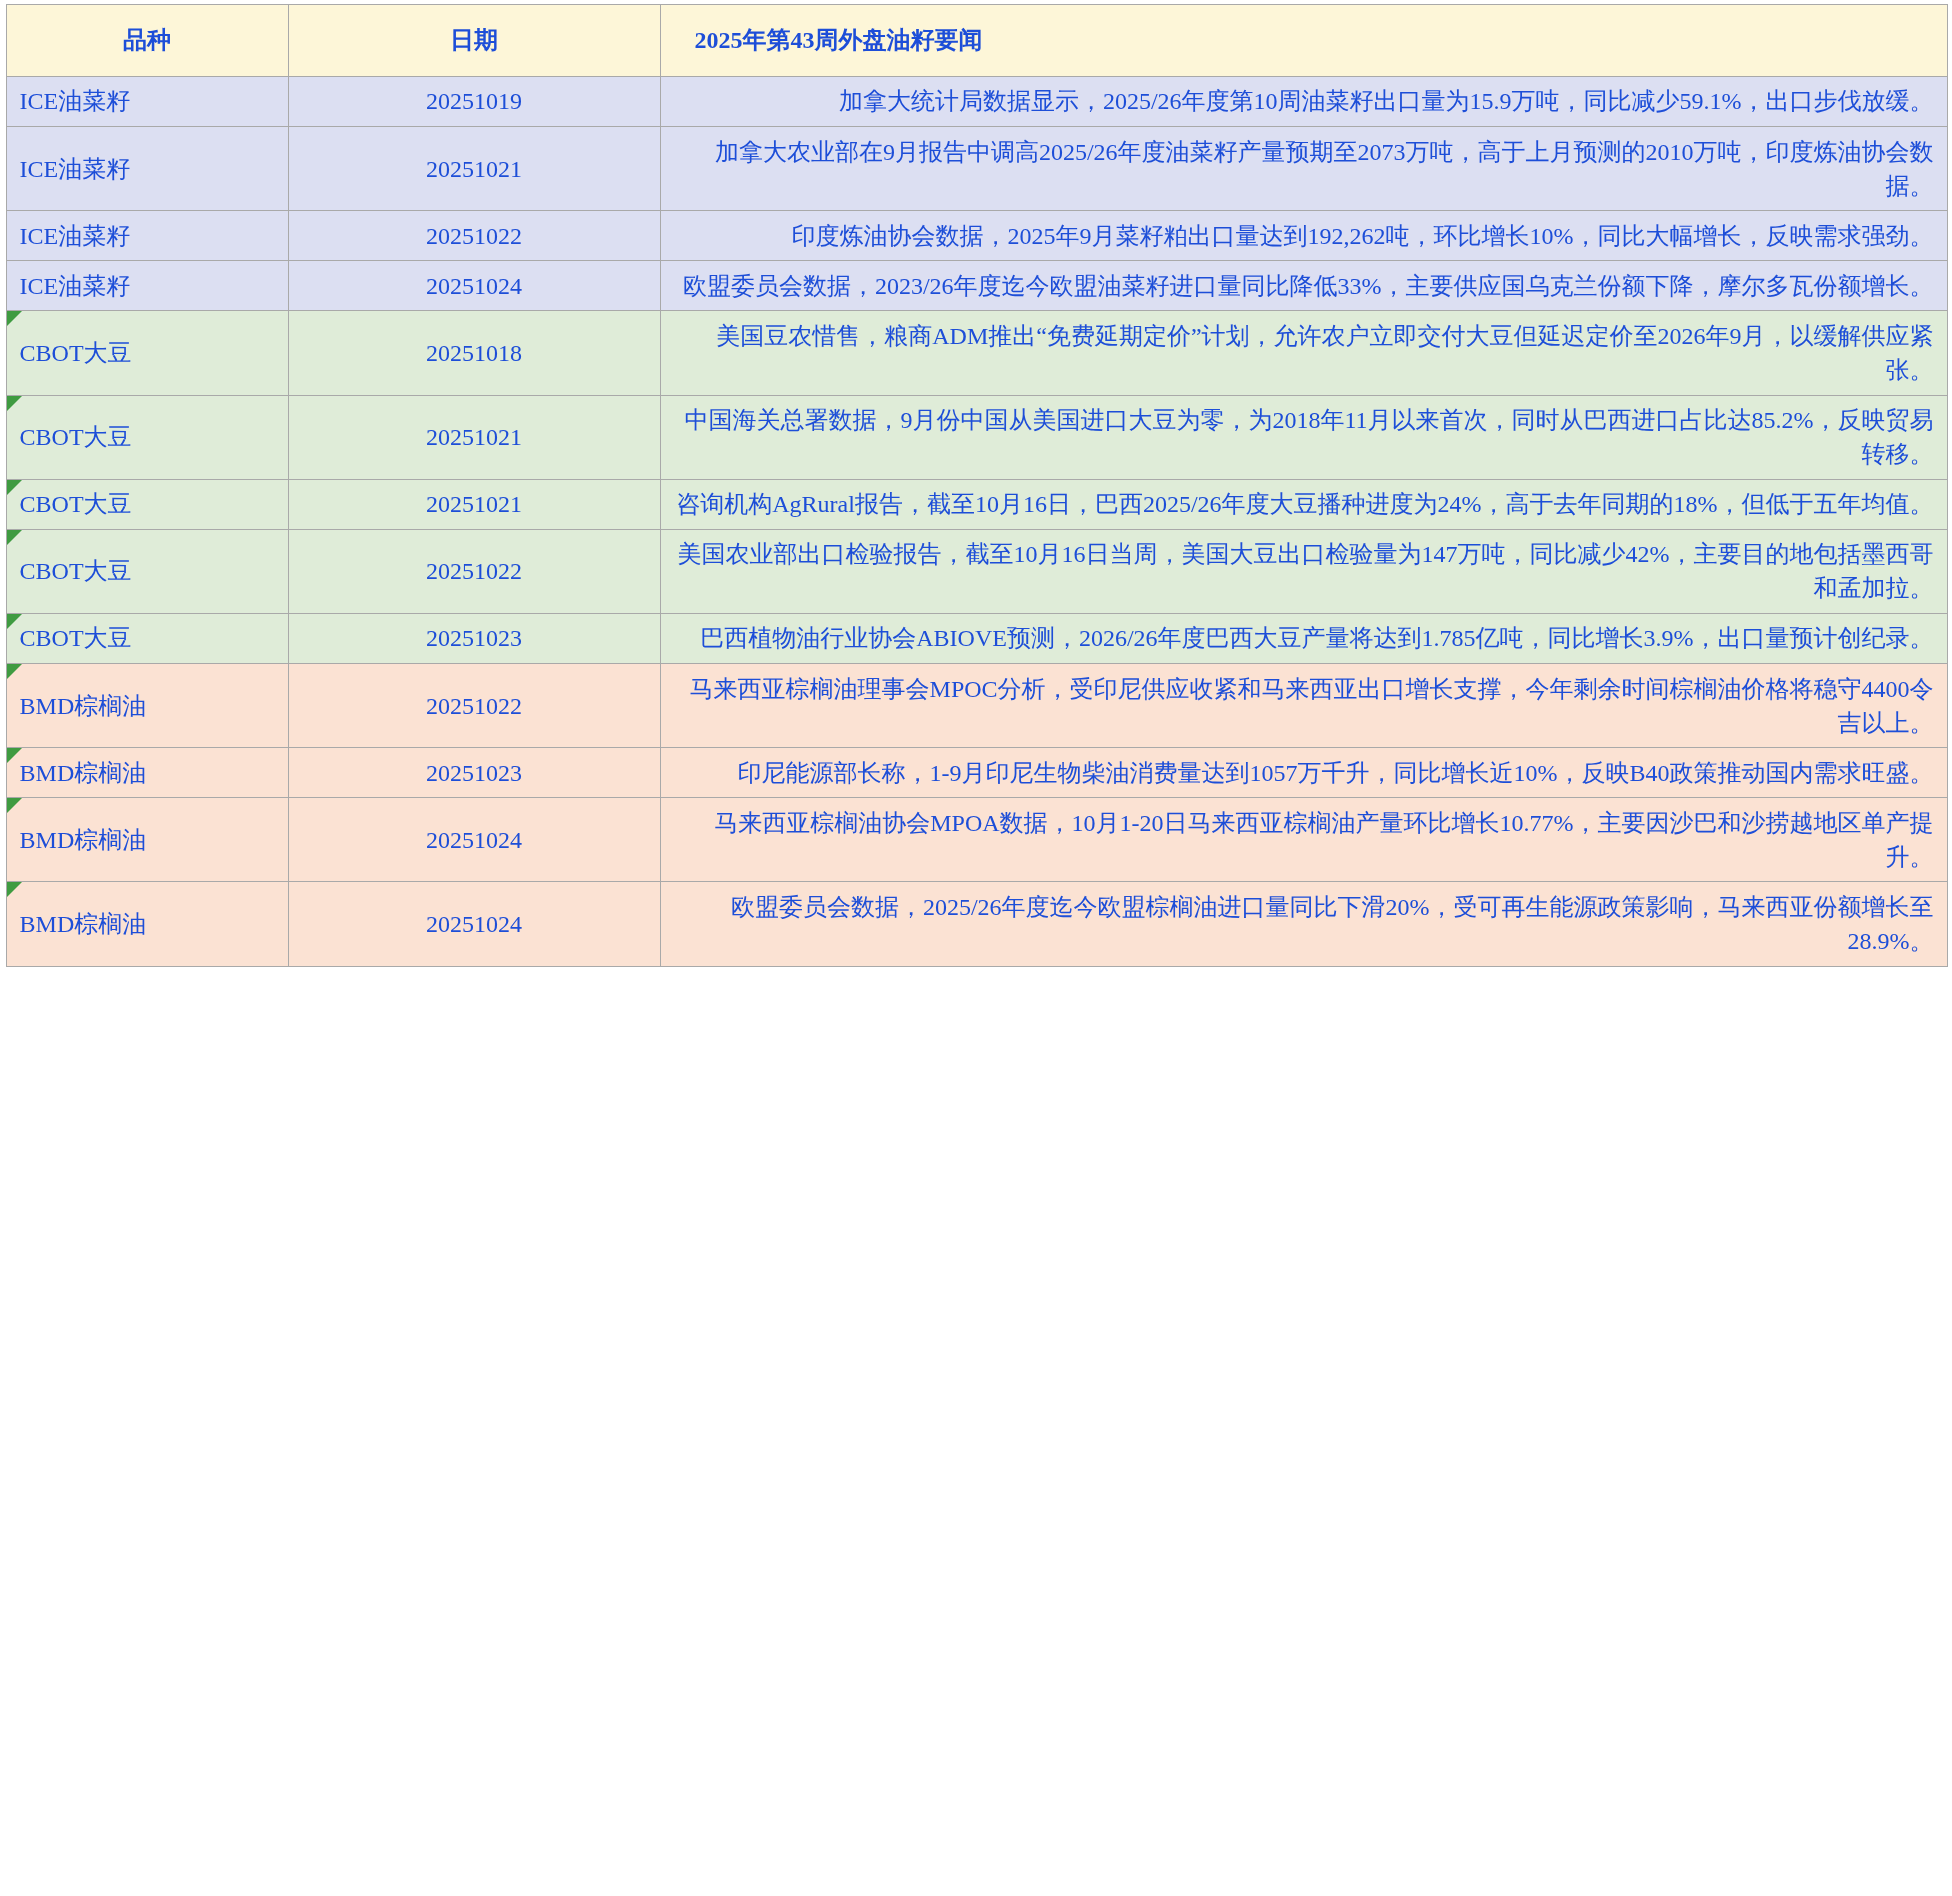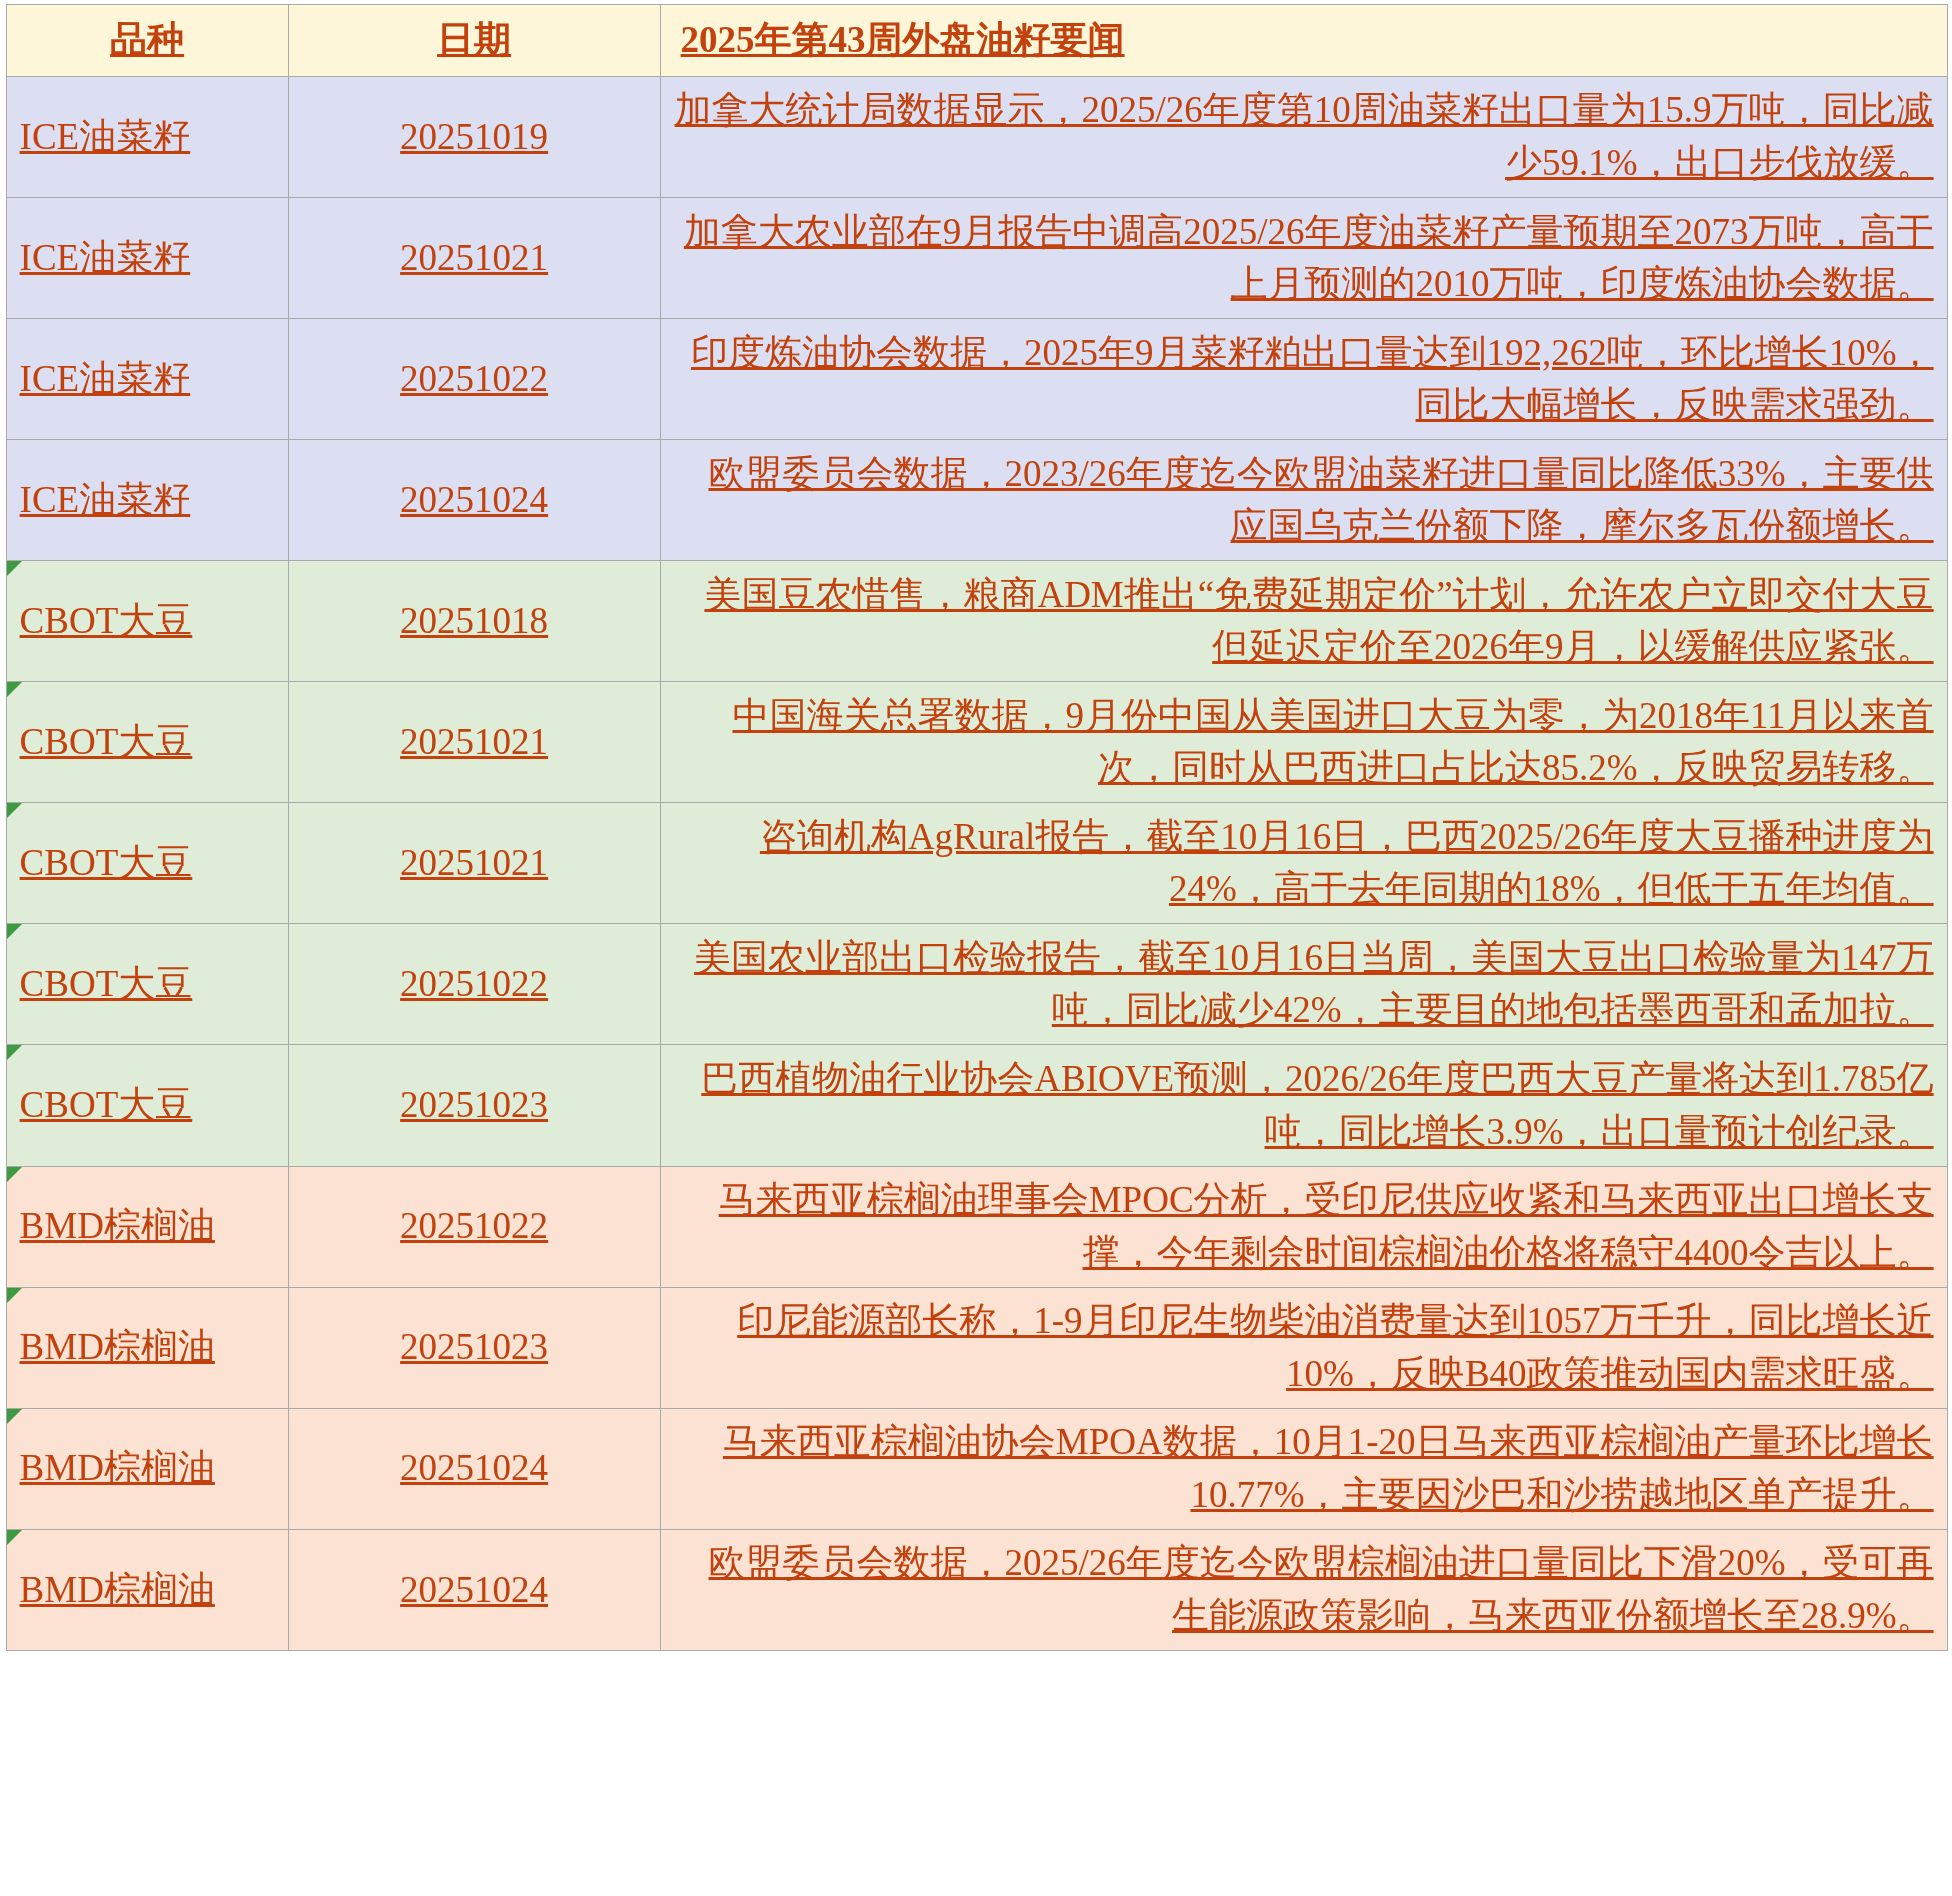--- a/index.html
+++ b/index.html
@@ -21,38 +21,37 @@
   }
   col.col-variety { width: 282px; }
   col.col-date    { width: 372px; }
   col.col-news    { width: 1287px; }
 
   table.news-table th,
   table.news-table td {
     border: 1.9px solid #a9a9a9;
     vertical-align: middle;
     padding: 7.5px 13px;
-    font-size: 37px;
+    font-size: 24px;
     line-height: 1.42;
-    color: #c2410c;
-    text-decoration: underline;
+    color: #1d4ed8;
   }
 
   
   tr.header-row th {
     background: #fdf6d8;
     font-weight: bold;
     text-align: center;
     height: 60px;
     padding-top: 5.6px;
     padding-bottom: 5.6px;
   }
   tr.header-row th.news-head {
     text-align: left;
-    padding-left: 20px;
+    padding-left: 34px;
   }
 
   
   td.variety {
     text-align: left;
     position: relative;
   }
   td.date {
     text-align: center;
     white-space: nowrap;

